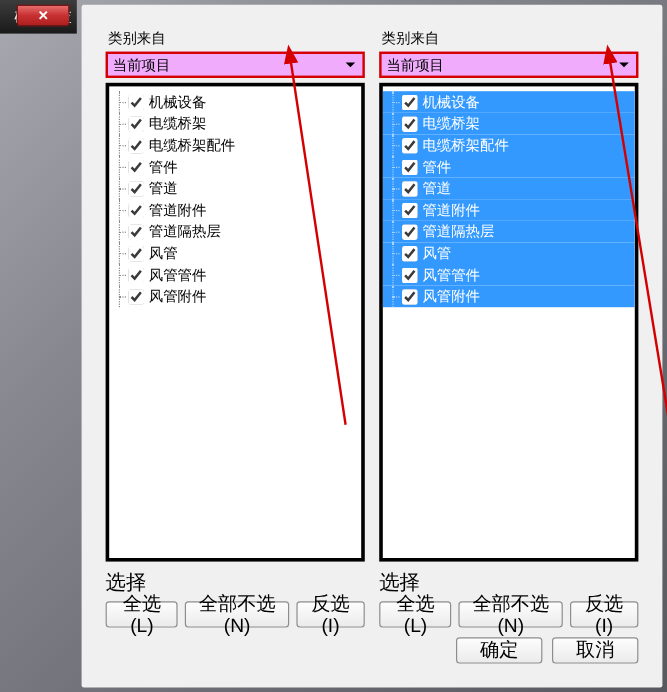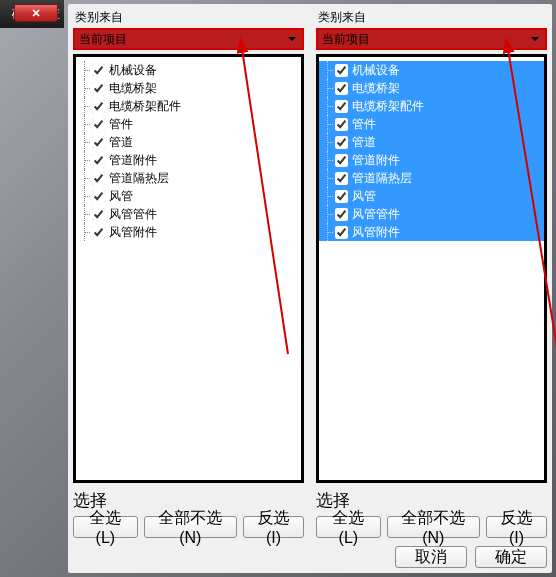--- a/index.html
+++ b/index.html
@@ -51,21 +51,21 @@
       cursor: pointer;
       border: 1px solid #7a1515;
     }
     .content {
       flex: 1;
       background: #f0f0f0;
       margin: 4px;
       border-radius: 2px;
       display: flex;
       flex-direction: column;
-      padding: 5px;
+      padding: 20px;
       position: relative;
     }
     .panels {
       display: flex;
       gap: 12px;
       flex: 1;
     }
     .panel {
       flex: 1;
       display: flex;
@@ -73,21 +73,21 @@
     }
     .panel-label {
       font-size: 12px;
       color: #000;
       margin-bottom: 2px;
       padding-left: 2px;
     }
     .dropdown {
       height: 22px;
       border: 2px solid #d40000;
-      background: #b91c1c;
+      background: #f0abfc;
       display: flex;
       align-items: center;
       padding: 0 4px;
       margin-bottom: 4px;
       cursor: pointer;
       position: relative;
     }
     .dropdown::after {
       content: "";
       position: absolute;
@@ -312,22 +312,22 @@
             <button class="btn">全选(L)</button>
             <button class="btn">全部不选(N)</button>
             <button class="btn">反选(I)</button>
           </div>
         </div>
       </div>
 
     </div>
 
     <div class="footer">
+      <button class="btn">确定</button>
       <button class="btn">取消</button>
-      <button class="btn">确定</button>
     </div>
 
     <svg class="arrow-overlay" width="540" height="500">
       <defs>
         <marker id="ah" markerWidth="10" markerHeight="10" refX="2" refY="3" orient="auto">
           <path d="M0,0 L0,6 L8,3 z" fill="#d40000"></path>
         </marker>
       </defs>
       <line x1="220" y1="350" x2="174" y2="45" stroke="#d40000" stroke-width="2" marker-end="url(#ah)"></line>
       <line x1="490" y1="350" x2="440" y2="45" stroke="#d40000" stroke-width="2" marker-end="url(#ah)"></line>

